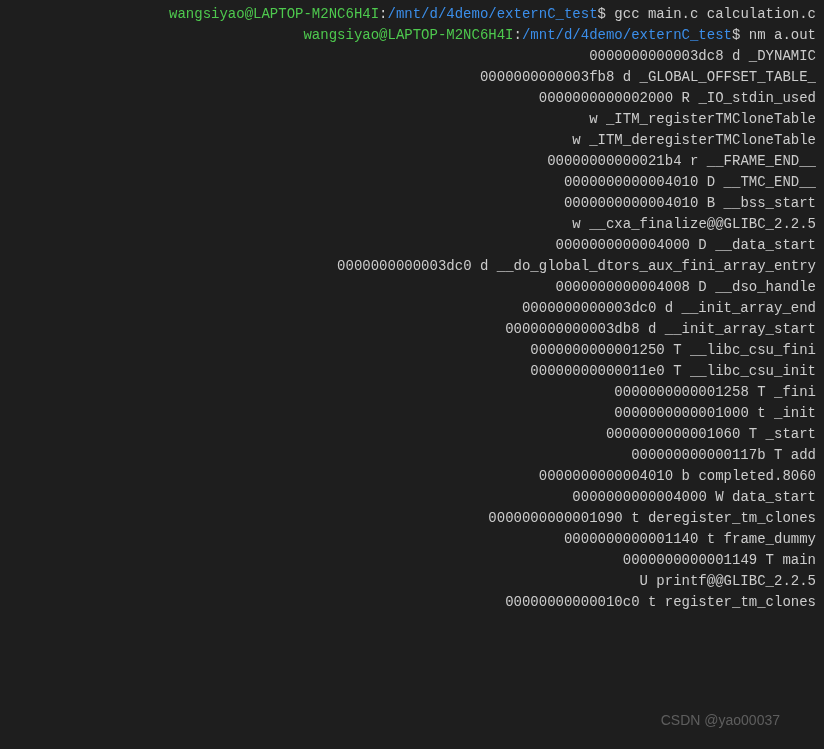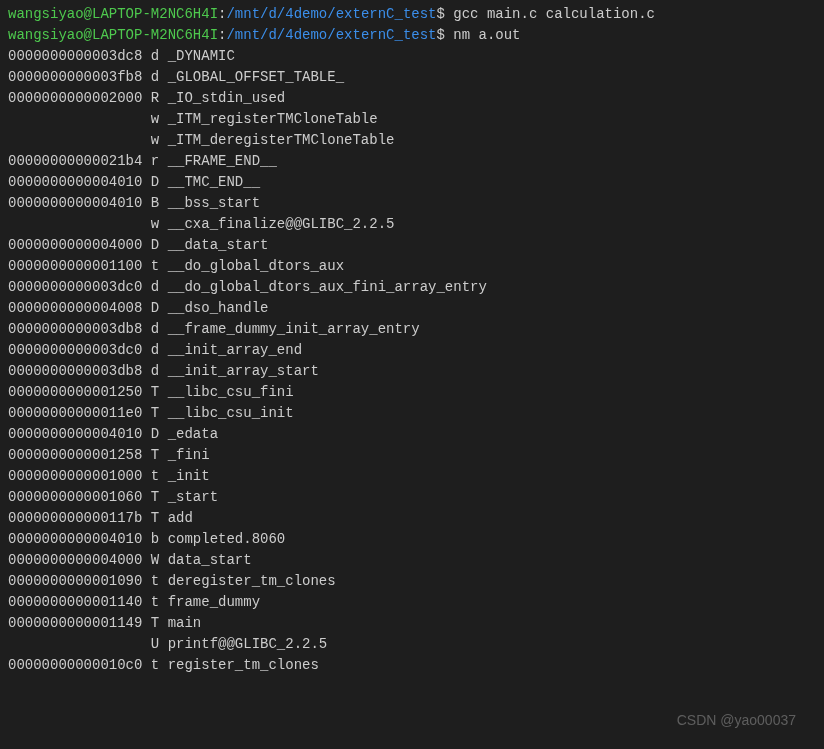--- a/index.html
+++ b/index.html
@@ -15,40 +15,41 @@
       line-height: 1.5;
       padding: 4px 8px;
       width: 824px;
       height: 749px;
       overflow: hidden;
       position: relative;
     }
     .line {
       white-space: pre;
       display: block;
+      text-align: right;
     }
     .user-host {
       color: #4ec94e;
     }
     .colon {
       color: #cccccc;
     }
     .path {
       color: #3b8eea;
     }
     .dollar {
       color: #cccccc;
     }
     .command {
       color: #cccccc;
     }
     .watermark {
       position: absolute;
       bottom: 18px;
-      right: 28px;
+      right: 44px;
       color: #888888;
       font-size: 14px;
       font-family: Arial, sans-serif;
       opacity: 0.6;
     }
   </style>
 </head>
 <body>
 
 <div id="terminal">
@@ -57,29 +58,26 @@
     <div class="line">0000000000003dc8 d _DYNAMIC</div>
     <div class="line">0000000000003fb8 d _GLOBAL_OFFSET_TABLE_</div>
     <div class="line">0000000000002000 R _IO_stdin_used</div>
     <div class="line">                 w _ITM_registerTMCloneTable</div>
     <div class="line">                 w _ITM_deregisterTMCloneTable</div>
     <div class="line">00000000000021b4 r __FRAME_END__</div>
     <div class="line">0000000000004010 D __TMC_END__</div>
     <div class="line">0000000000004010 B __bss_start</div>
     <div class="line">                 w __cxa_finalize@@GLIBC_2.2.5</div>
     <div class="line">0000000000004000 D __data_start</div>
-    <div class="line">0000000000001100 t __do_global_dtors_aux</div>
     <div class="line">0000000000003dc0 d __do_global_dtors_aux_fini_array_entry</div>
     <div class="line">0000000000004008 D __dso_handle</div>
-    <div class="line">0000000000003db8 d __frame_dummy_init_array_entry</div>
     <div class="line">0000000000003dc0 d __init_array_end</div>
     <div class="line">0000000000003db8 d __init_array_start</div>
     <div class="line">0000000000001250 T __libc_csu_fini</div>
     <div class="line">00000000000011e0 T __libc_csu_init</div>
-    <div class="line">0000000000004010 D _edata</div>
     <div class="line">0000000000001258 T _fini</div>
     <div class="line">0000000000001000 t _init</div>
     <div class="line">0000000000001060 T _start</div>
     <div class="line">000000000000117b T add</div>
     <div class="line">0000000000004010 b completed.8060</div>
     <div class="line">0000000000004000 W data_start</div>
     <div class="line">0000000000001090 t deregister_tm_clones</div>
     <div class="line">0000000000001140 t frame_dummy</div>
     <div class="line">0000000000001149 T main</div>
     <div class="line">                 U printf@@GLIBC_2.2.5</div>

